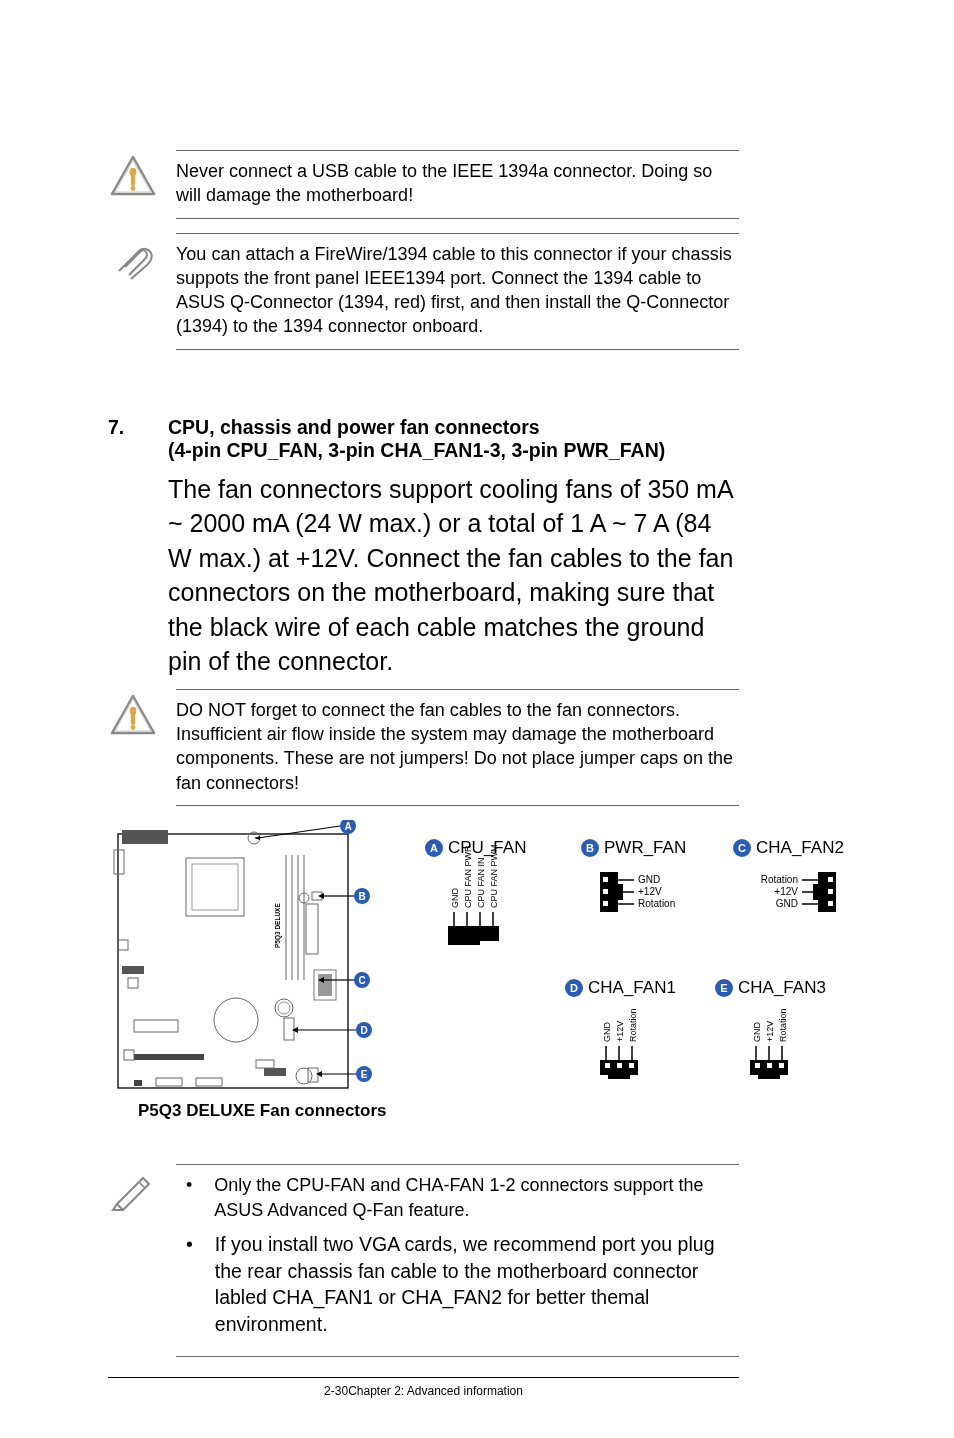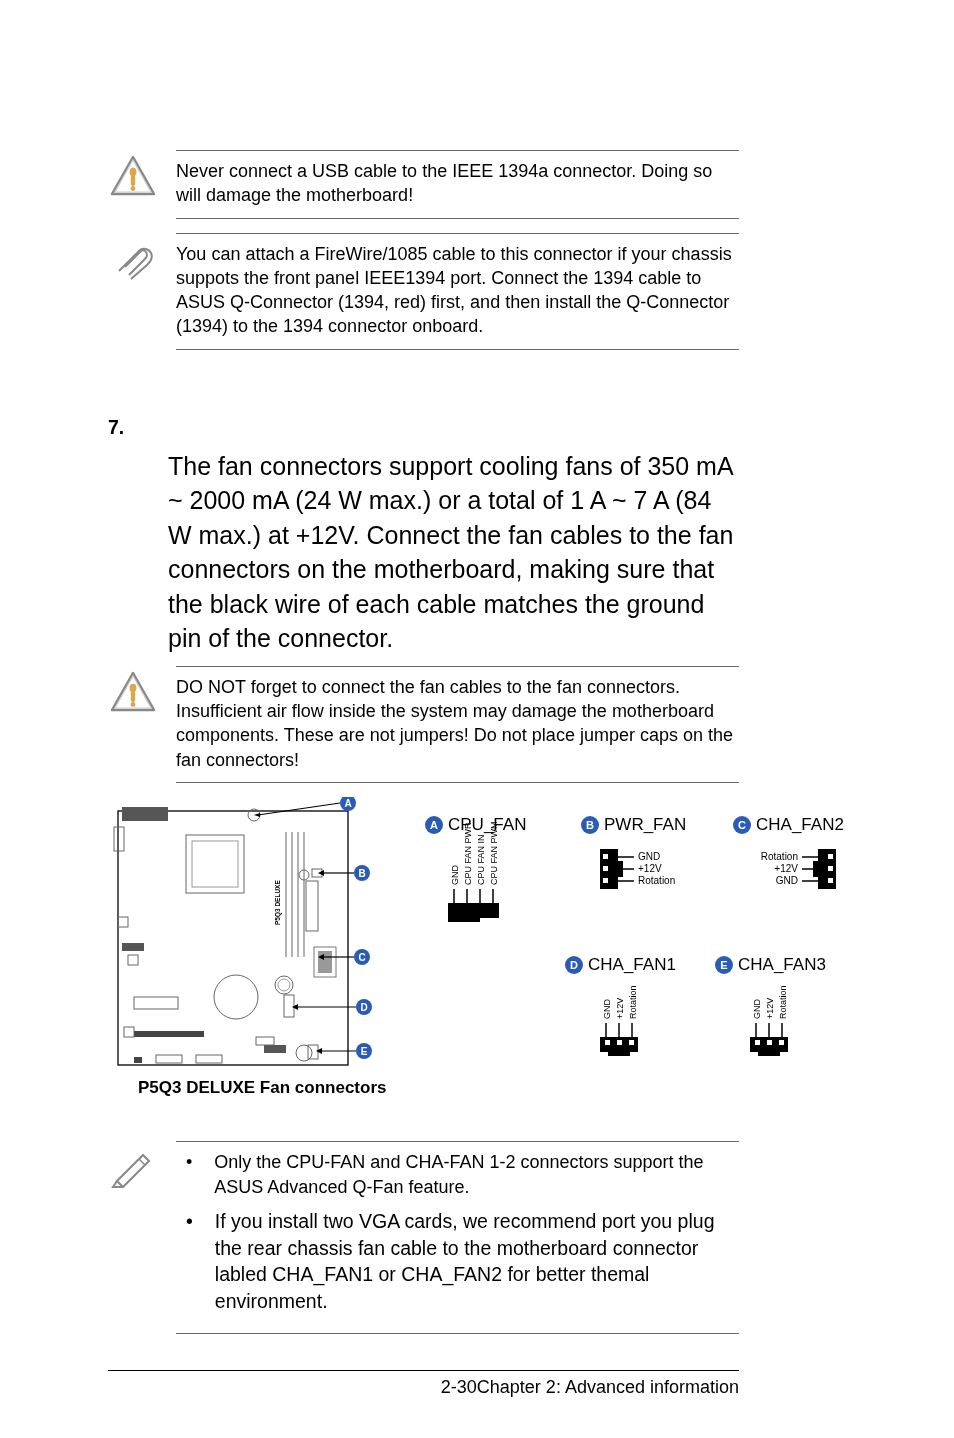--- a/index.html
+++ b/index.html
@@ -71,23 +71,23 @@
     height: 320px;
     position: relative;
   }
   .footer {
     position: absolute;
     bottom: 40px;
     left: 108px;
     right: 100px;
     border-top: 1px solid #000;
     padding-top: 6px;
-    font-size: 18px;
-    display: flex;
-    justify-content: flex-end;
+    font-size: 12px;
+    display: flex;
+    justify-content: center;
   }
   svg text { font-family: Arial, Helvetica, sans-serif; }
 </style>
 </head>
 <body>
 
 <div class="page">
 
   <div class="callout">
     <div class="icon-col">
@@ -102,25 +102,29 @@
     <div class="text-col">Never connect a USB cable to the IEEE 1394a connector. Doing so will damage the motherboard!</div>
   </div>
 
   <div class="callout">
     <div class="icon-col">
       <svg width="48" height="46" viewBox="0 0 48 46">
         <path d="M 10 34 L 30 14 C 34 10 40 12 42 16 C 44 20 42 24 38 28 L 22 42" fill="none" stroke="#888" stroke-width="2"></path>
         <path d="M 16 30 L 32 14 C 34 12 38 14 38 18 C 38 20 36 22 34 24 L 20 38" fill="none" stroke="#888" stroke-width="2"></path>
       </svg>
     </div>
-    <div class="text-col">You can attach a FireWire/1085 cable to this connector if your chassis suppots the front panel IEEE1394 port. Connect the 1394 cable to ASUS Q-Connector (1394, red) first, and then install the Q-Connector (1394) to the 1394 connector onboard.</div>
+    <div class="text-col">You can attach a FireWire/1394 cable to this connector if your chassis suppots the front panel IEEE1394 port. Connect the 1394 cable to ASUS Q-Connector (1394, red) first, and then install the Q-Connector (1394) to the 1394 connector onboard.</div>
   </div>
 
   <div class="section-heading">
     <div class="num">7.</div>
+    <div>
+      <div>CPU, chassis and power fan connectors</div>
+      <div>(4-pin CPU_FAN, 3-pin CHA_FAN1-3, 3-pin PWR_FAN)</div>
+    </div>
   </div>
 
   <div class="body-text">The fan connectors support cooling fans of 350 mA ~ 2000 mA (24 W max.) or a total of 1 A ~ 7 A (84 W max.) at +12V. Connect the fan cables to the fan connectors on the motherboard, making sure that the black wire of each cable matches the ground pin of the connector.</div>
 
   <div class="callout" style="margin-top:4px;">
     <div class="icon-col">
       <svg width="48" height="44" viewBox="0 0 48 44">
         <polygon points="24,3 45,40 3,40" fill="none" stroke="#888" stroke-width="2.5" stroke-linejoin="round"></polygon>
         <polygon points="24,6 42,38 6,38" fill="none" stroke="#ccc" stroke-width="1.2" stroke-linejoin="round"></polygon>
         <ellipse cx="24" cy="18" rx="3.4" ry="4.2" fill="#dca64a"></ellipse>

